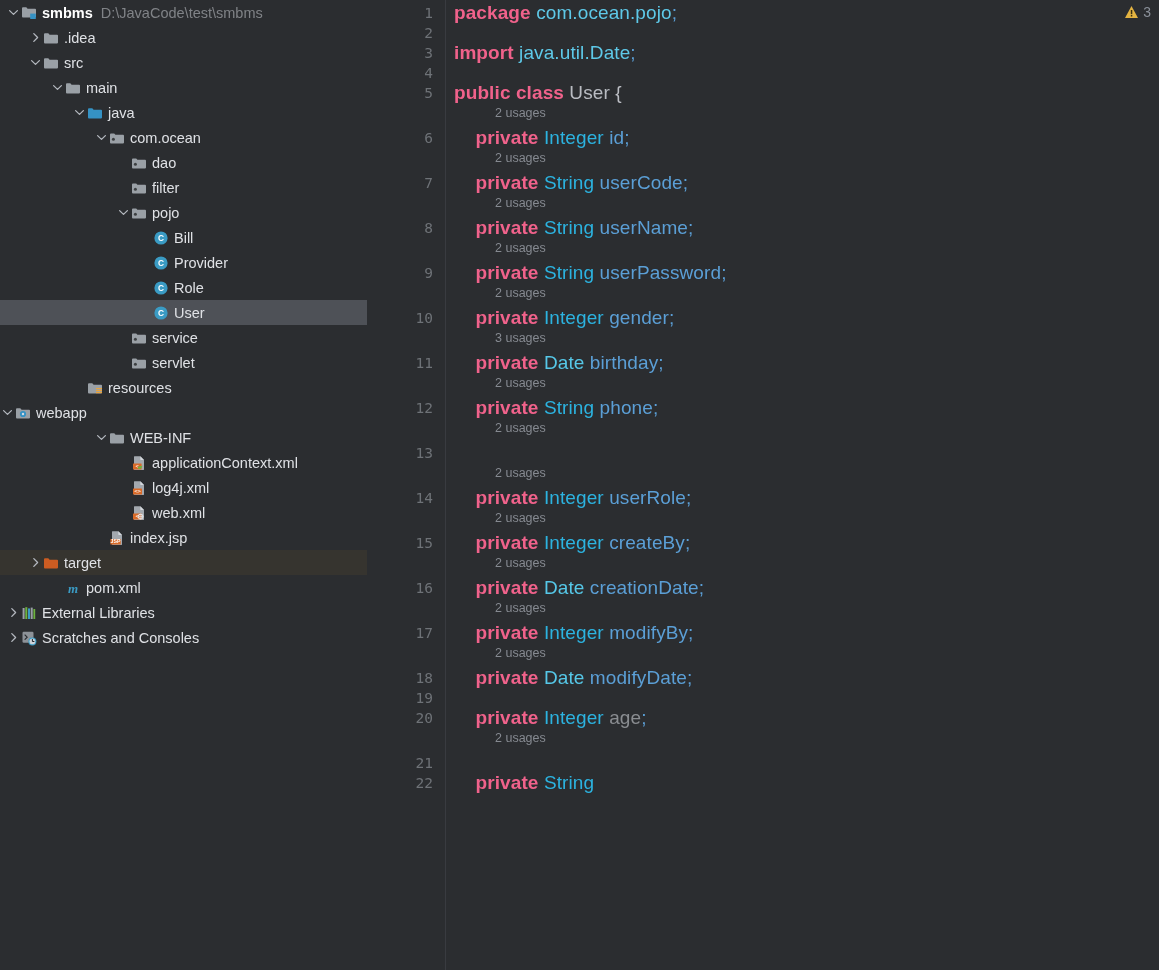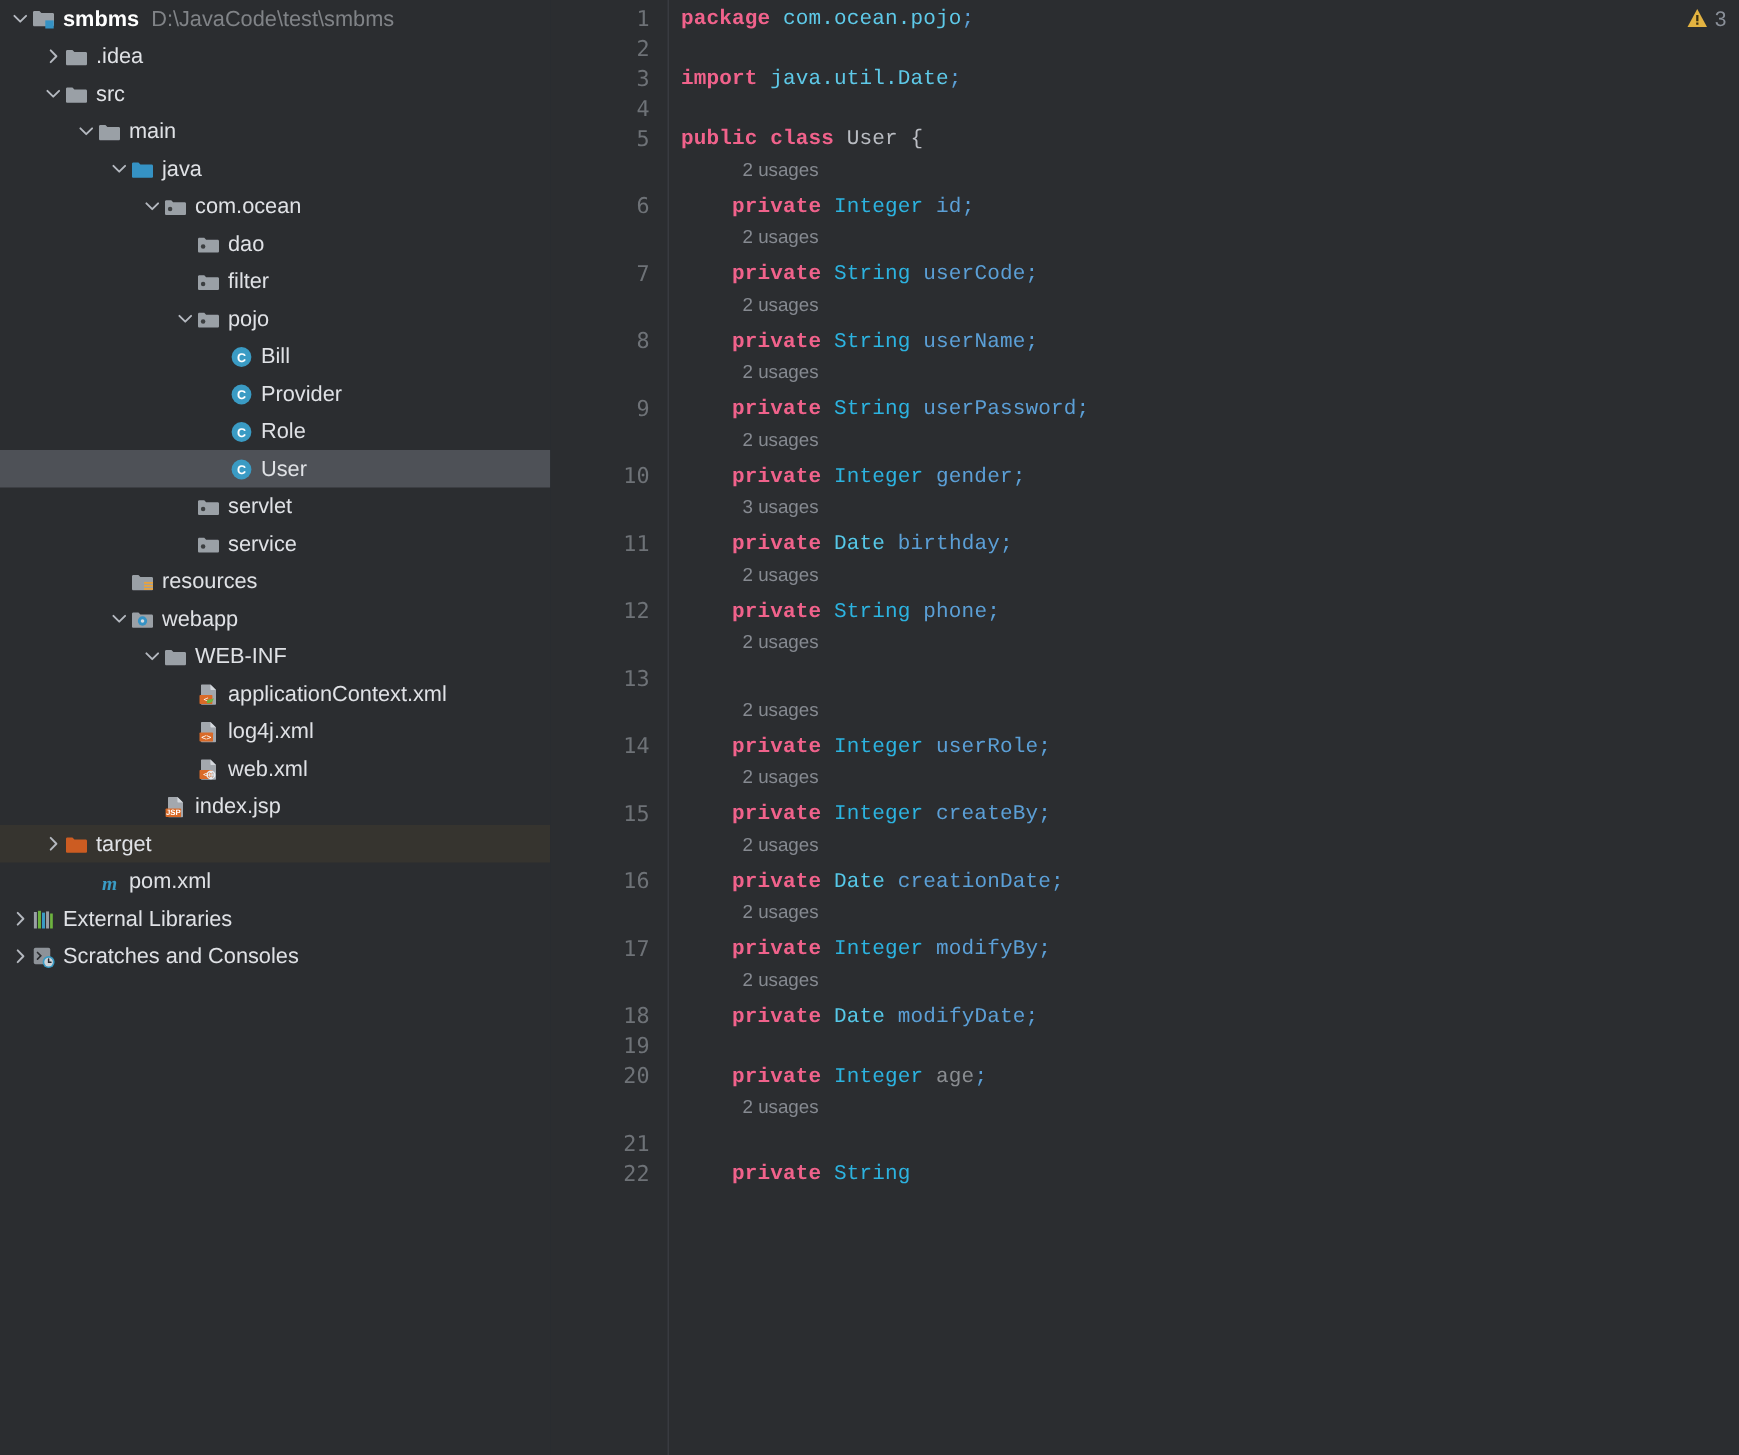--- a/index.html
+++ b/index.html
@@ -95,22 +95,22 @@
   }
   #code {
     position: absolute;
     left: 80px; top: 0;
     right: 0; bottom: 0;
   }
   .codeline {
     position: absolute;
     left: 7px;
     white-space: pre;
-    font-family: Liberation Mono, monospace;
-    font-size: 14px;
+    font-family: Liberation Sans, sans-serif;
+    font-size: 19px;
     line-height: 20px;
     letter-spacing: 0.1px;
   }
   .usages {
     position: absolute;
     left: 48px;
     font-family: "Liberation Sans", sans-serif;
     font-size: 12.5px;
     color: #868a91;
     line-height: 16px;
@@ -302,45 +302,45 @@
         <span class="tlabel">User</span>
       </div>
       <div class="tree-row" style="padding-left: 116px;">
         <span class="twisty none"></span>
         <span class="ticon">
           <svg width="16" height="16" viewBox="0 0 16 16">
             <path d="M1 4.4c0-.5.4-.9.9-.9h3.3l1.2 1.3h7.7c.5 0 .9.4.9.9v6.8c0 .5-.4.9-.9.9H1.9c-.5 0-.9-.4-.9-.9z" fill="#9aa0a6"></path>
             <circle cx="4.4" cy="9.3" r="1.5" fill="#3c3f41"></circle>
           </svg>
         </span>
-        <span class="tlabel">servlet</span>
+        <span class="tlabel">service</span>
       </div>
       <div class="tree-row" style="padding-left: 116px;">
         <span class="twisty none"></span>
         <span class="ticon">
           <svg width="16" height="16" viewBox="0 0 16 16">
             <path d="M1 4.4c0-.5.4-.9.9-.9h3.3l1.2 1.3h7.7c.5 0 .9.4.9.9v6.8c0 .5-.4.9-.9.9H1.9c-.5 0-.9-.4-.9-.9z" fill="#9aa0a6"></path>
             <circle cx="4.4" cy="9.3" r="1.5" fill="#3c3f41"></circle>
           </svg>
         </span>
-        <span class="tlabel">service</span>
+        <span class="tlabel">servlet</span>
       </div>
       <div class="tree-row" style="padding-left: 72px;">
         <span class="twisty none"></span>
         <span class="ticon">
           <svg width="16" height="16" viewBox="0 0 16 16">
             <path d="M1 4.2c0-.5.4-.9.9-.9h3.4l1.3 1.4h7.5c.5 0 .9.4.9.9v7c0 .5-.4.9-.9.9H1.9c-.5 0-.9-.4-.9-.9z" fill="#9aa0a6"></path>
             <rect x="9" y="8" width="6" height="1.2" fill="#e8a33d"></rect>
             <rect x="9" y="10" width="6" height="1.2" fill="#e8a33d"></rect>
             <rect x="9" y="12" width="6" height="1.2" fill="#e8a33d"></rect>
           </svg>
         </span>
         <span class="tlabel">resources</span>
       </div>
-      <div class="tree-row" style="padding-left: 72px;">
+      <div class="tree-row" style="">
         <span class="twisty">
           <svg width="11" height="11" viewBox="0 0 11 11">
             <path d="M1.6 3.6L5.5 7.4 9.4 3.6" stroke="#b4b8bf" stroke-width="1.3" fill="none" stroke-linecap="round" stroke-linejoin="round"></path>
           </svg>
         </span>
         <span class="ticon">
           <svg width="16" height="16" viewBox="0 0 16 16">
             <path d="M1 4.2c0-.5.4-.9.9-.9h3.4l1.3 1.4h7.5c.5 0 .9.4.9.9v7c0 .5-.4.9-.9.9H1.9c-.5 0-.9-.4-.9-.9z" fill="#9aa0a6"></path>
             <circle cx="8" cy="9" r="3.1" fill="#3592c4"></circle>
             <circle cx="8" cy="9" r="1.2" fill="#d6dae0"></circle>

